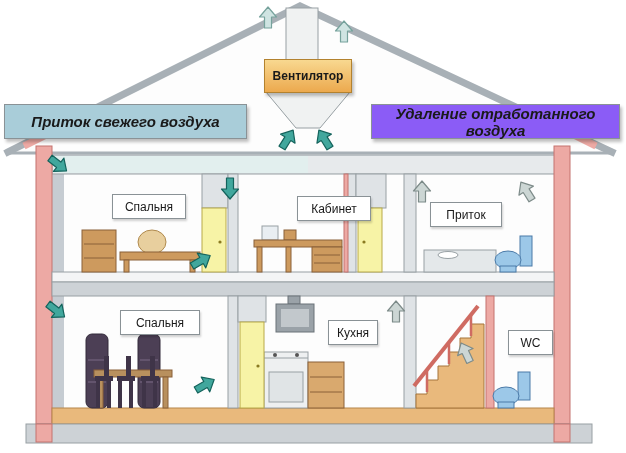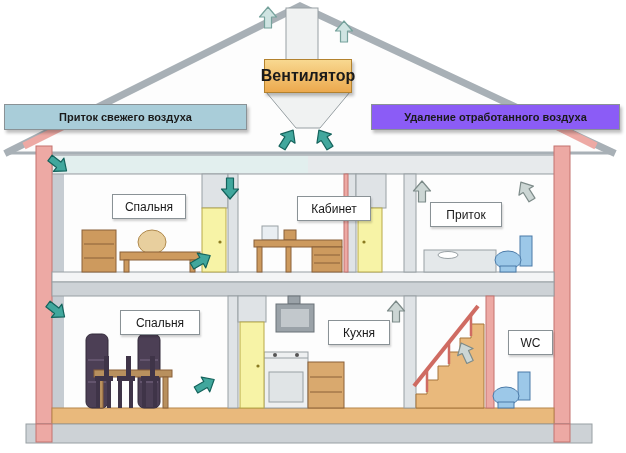--- a/index.html
+++ b/index.html
@@ -3,26 +3,26 @@
 <meta charset="utf-8">
 <style>
   html,body{margin:0;padding:0;background:#ffffff;}
   .stage{position:relative;width:626px;height:453px;background:#ffffff;overflow:hidden;
          font-family:"Liberation Sans",sans-serif;}
   .stage svg{position:absolute;left:0;top:0;}
   .label{position:absolute;display:flex;align-items:center;justify-content:center;
          text-align:center;box-sizing:border-box;}
   .room-label{background:#ffffff;border:1px solid #8a9296;color:#1a1a1a;font-size:12px;
               height:25px;box-shadow:1px 2px 2px rgba(0,0,0,.18);}
-  .banner{font-weight:bold;font-size:11px;color:#1a1a1a;height:26px;
-          border:1px solid #8a9296;box-shadow:2px 3px 3px rgba(0,0,0,.25);}
+  .banner{font-weight:bold;font-size:15px;color:#1a1a1a;height:35px;
+          border:1px solid #8a9296;box-shadow:2px 3px 3px rgba(0,0,0,.25);font-style:italic;}
   .banner.fresh{background:#a9cdd9;}
   .banner.exhaust{background:#8b5cf6;}
   .ventilator{background:linear-gradient(#f8d890,#eca94e);border:1px solid #b3822f;
-              font-weight:bold;font-size:16px;height:34px;color:#1a1a1a;
+              font-weight:bold;font-size:12px;height:34px;color:#1a1a1a;
               box-shadow:2px 3px 3px rgba(0,0,0,.25);}
   
   .roofline{stroke:#a8b0b6;stroke-width:7;fill:none;stroke-linecap:square;}
   .struct{fill:#dfe3e6;stroke:#98a0a4;stroke-width:1;}
   .slab{fill:#cdd2d6;stroke:#98a0a4;stroke-width:1;}
   .pink{fill:#eda9a4;stroke:#c4736e;stroke-width:1;}
   .wood{fill:#cd9a5e;stroke:#8a6038;stroke-width:1;}
   .woodfloor{fill:#e9b97c;stroke:#b5854a;stroke-width:1;}
   .door{fill:#f7f3a6;stroke:#b8a948;stroke-width:1;}
   .dark{fill:#4c3f55;stroke:#332a3a;stroke-width:1;}
@@ -196,16 +196,16 @@
   <div class="label banner exhaust" style="left:371px;top:104px;width:249px;">Удаление отработанного воздуха</div>
 
   <div class="label room-label" style="left:112px;top:194px;width:74px;">Спальня</div>
 
   <div class="label room-label" style="left:263px;top:196px;width:74px;margin-left:34px;">Кабинет</div>
 
   <div class="label room-label" style="left:430px;top:202px;width:72px;">Приток</div>
 
   <div class="label room-label" style="left:120px;top:310px;width:80px;">Спальня</div>
 
-  <div class="label room-label" style="left:328px;top:320px;width:62px;">Кухня</div>
+  <div class="label room-label" style="left:328px;top:320px;width:50px;">Кухня</div>
 
   <div class="label room-label" style="left:508px;top:330px;width:45px;">WC</div>
 </div>
 
 </body></html>

